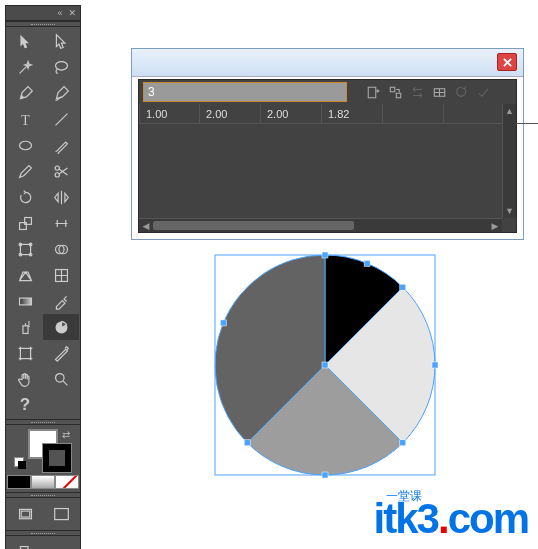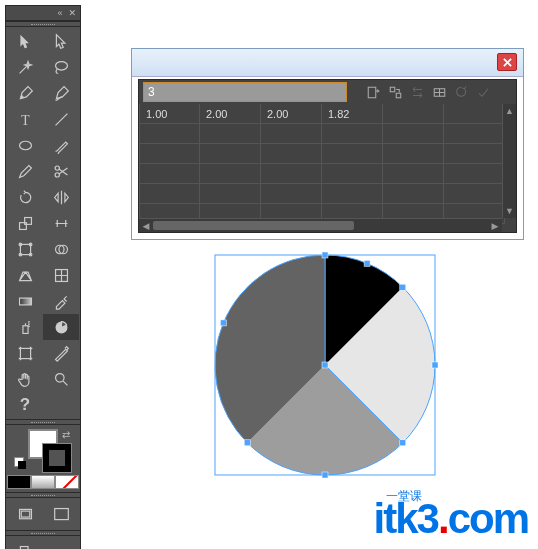--- a/index.html
+++ b/index.html
@@ -40,21 +40,21 @@
   .titlebar{height:28px;background:linear-gradient(#e8f1fb,#cfe0f3);border-bottom:1px solid #aac;position:relative}
   .titlebar-close{position:absolute;right:6px;top:4px;width:20px;height:18px;background:#d44;border:1px solid #a22;border-radius:2px;display:flex;align-items:center;justify-content:center;cursor:pointer}
   .titlebar-close svg{width:9px;height:9px;stroke:#fff;stroke-width:2}
   .data-body{position:absolute;left:6px;right:6px;top:30px;bottom:6px;background:#424242;border:1px solid #2a2a2a}
   .data-toolbar{height:24px;display:flex;align-items:center}
   .data-input{margin-left:4px;height:20px;width:204px;background:#9a9a9a;border:1px solid #c98a2b;color:#fff;font-size:12px;padding:1px 4px;display:flex;align-items:center}
   .data-icons{margin-left:auto;display:flex;gap:0;padding-right:22px}
   .data-icon{width:22px;height:22px;display:flex;align-items:center;justify-content:center;cursor:pointer}
   .data-icon svg{width:15px;height:15px;stroke:#aaa;fill:none;stroke-width:1.4}
   .data-icon.dim svg{stroke:#666}
-  .data-table{display:flex;flex-direction:column}
+  .data-table{display:flex;}
   .data-row{display:flex;height:20px}
   .data-cell{width:61px;height:20px;border-right:1px solid #555;border-bottom:1px solid #555;color:#ddd;font-size:11px;display:flex;align-items:center;padding-left:6px}
   .data-cell:first-child{border-left:1px solid #555}
   .vscroll{position:absolute;right:0;top:24px;bottom:14px;width:14px;background:#3a3a3a;border-left:1px solid #555}
   .vscroll .arrow{height:14px;display:flex;align-items:center;justify-content:center;color:#999;font-size:9px;cursor:pointer}
   .vscroll-track{position:absolute;top:14px;bottom:14px;left:0;right:0}
   .hscroll{position:absolute;left:0;right:14px;bottom:0;height:14px;background:#3a3a3a;border-top:1px solid #555;display:flex}
   .hscroll .arrow{width:14px;display:flex;align-items:center;justify-content:center;color:#999;font-size:9px;cursor:pointer}
   .hscroll-track{flex:1;position:relative}
   .hscroll-thumb{position:absolute;left:0;top:2px;bottom:2px;width:60%;background:#666;border-radius:2px;cursor:pointer}

